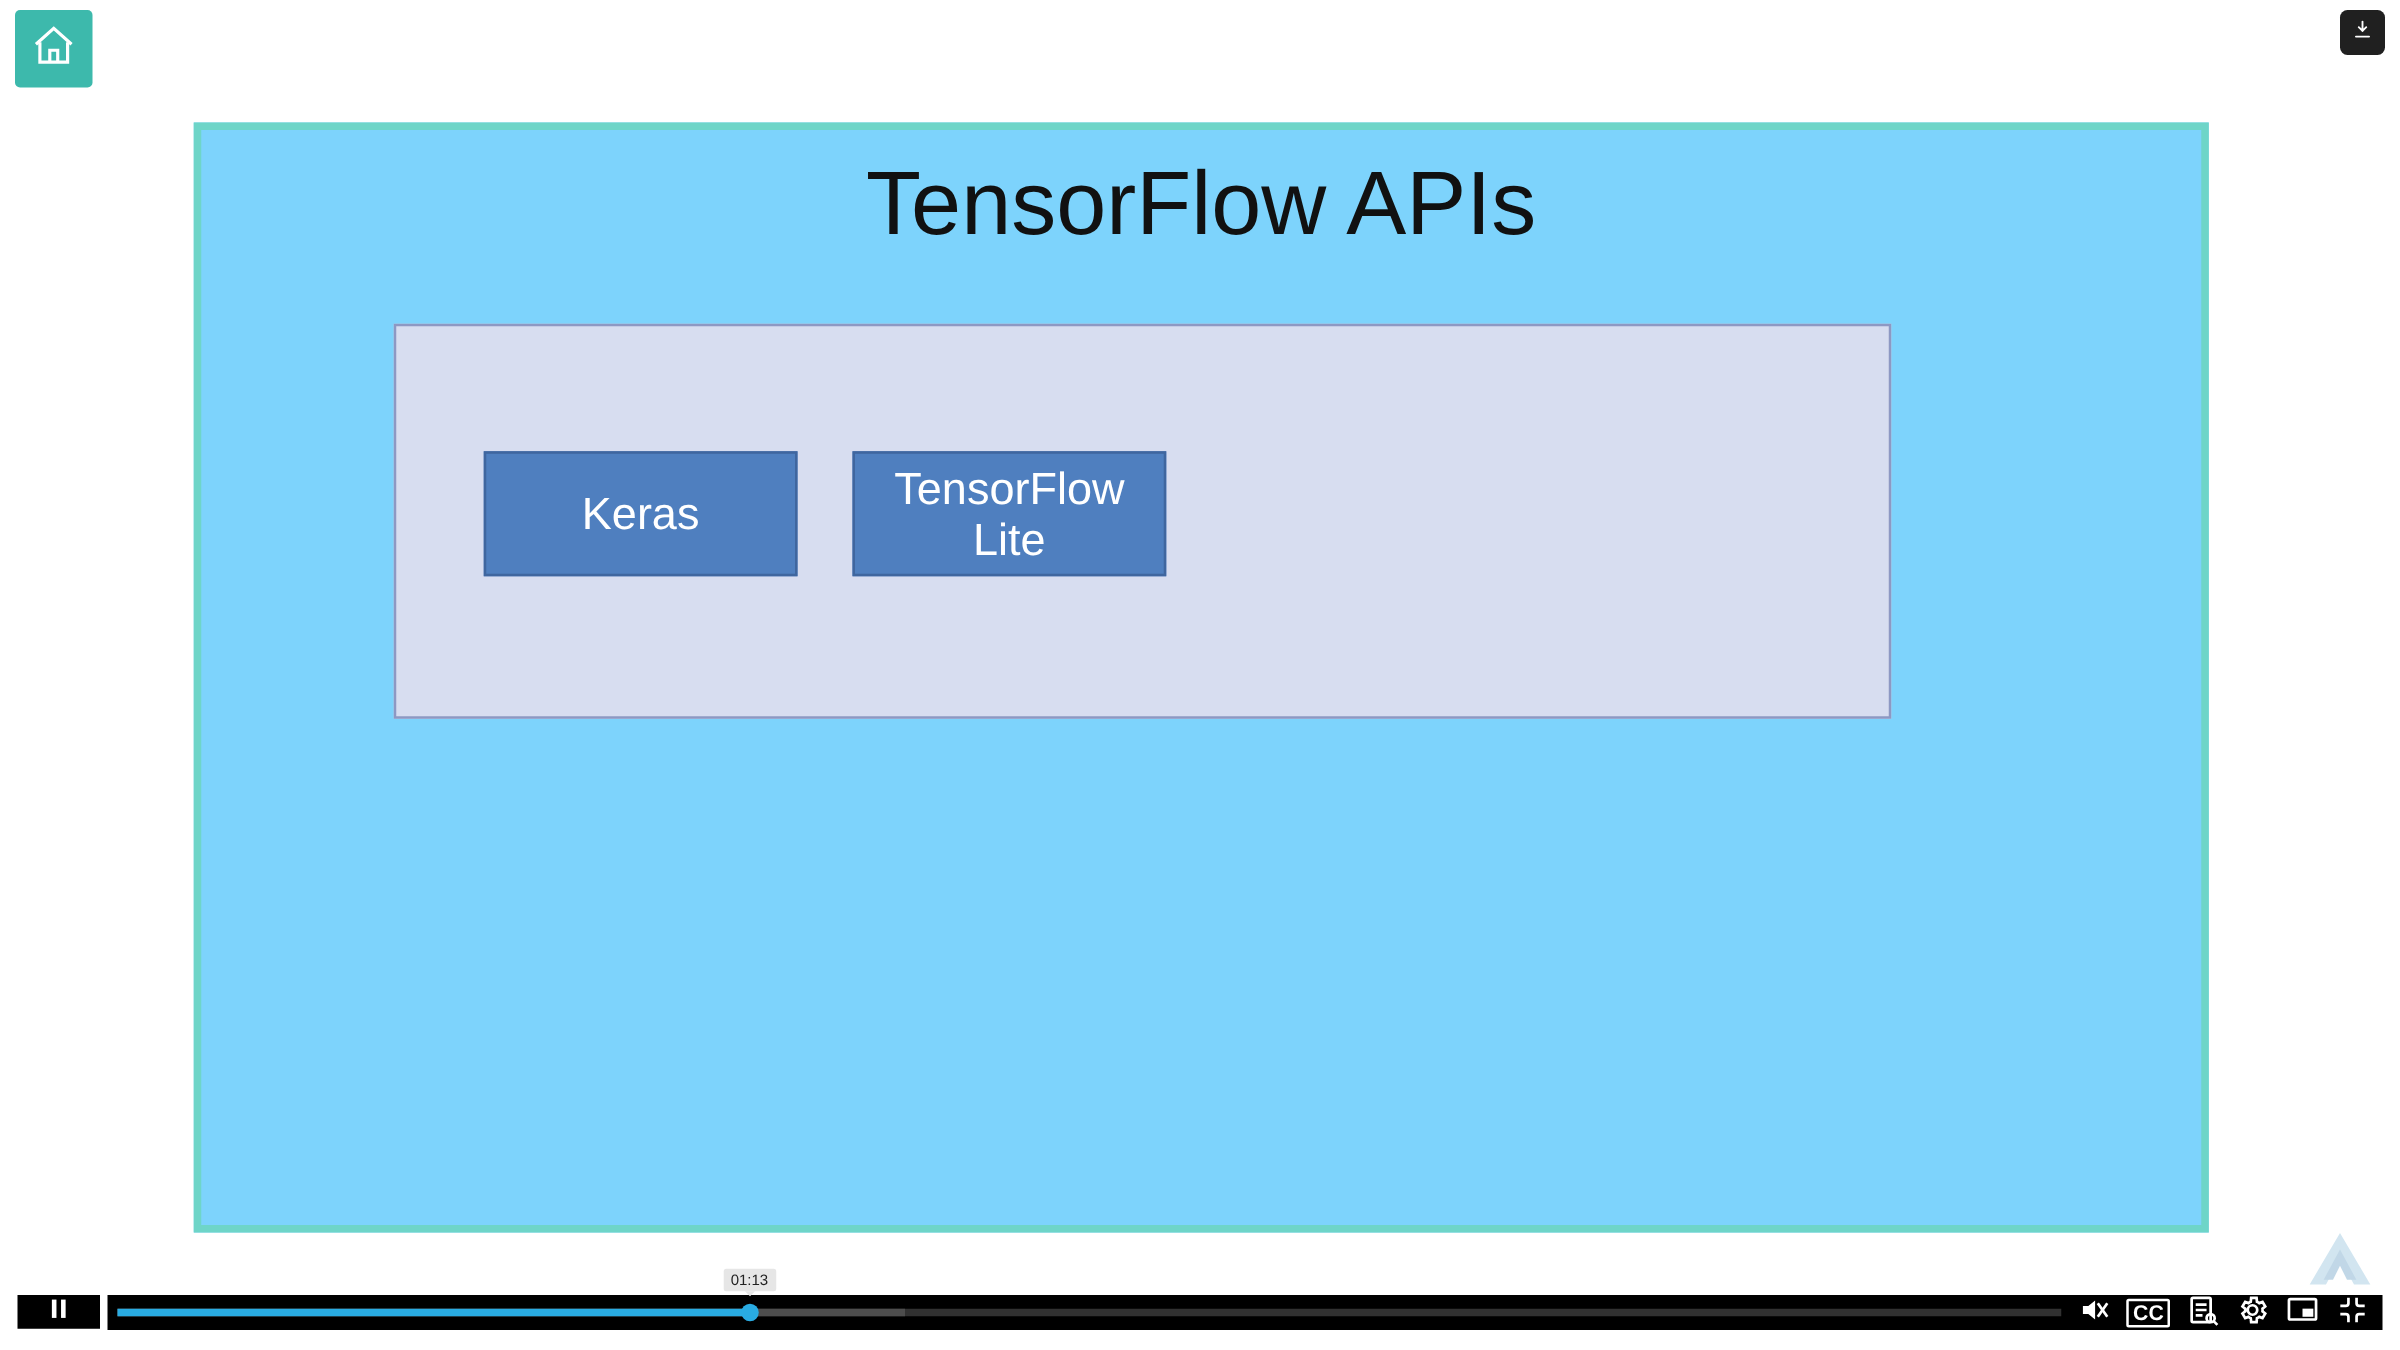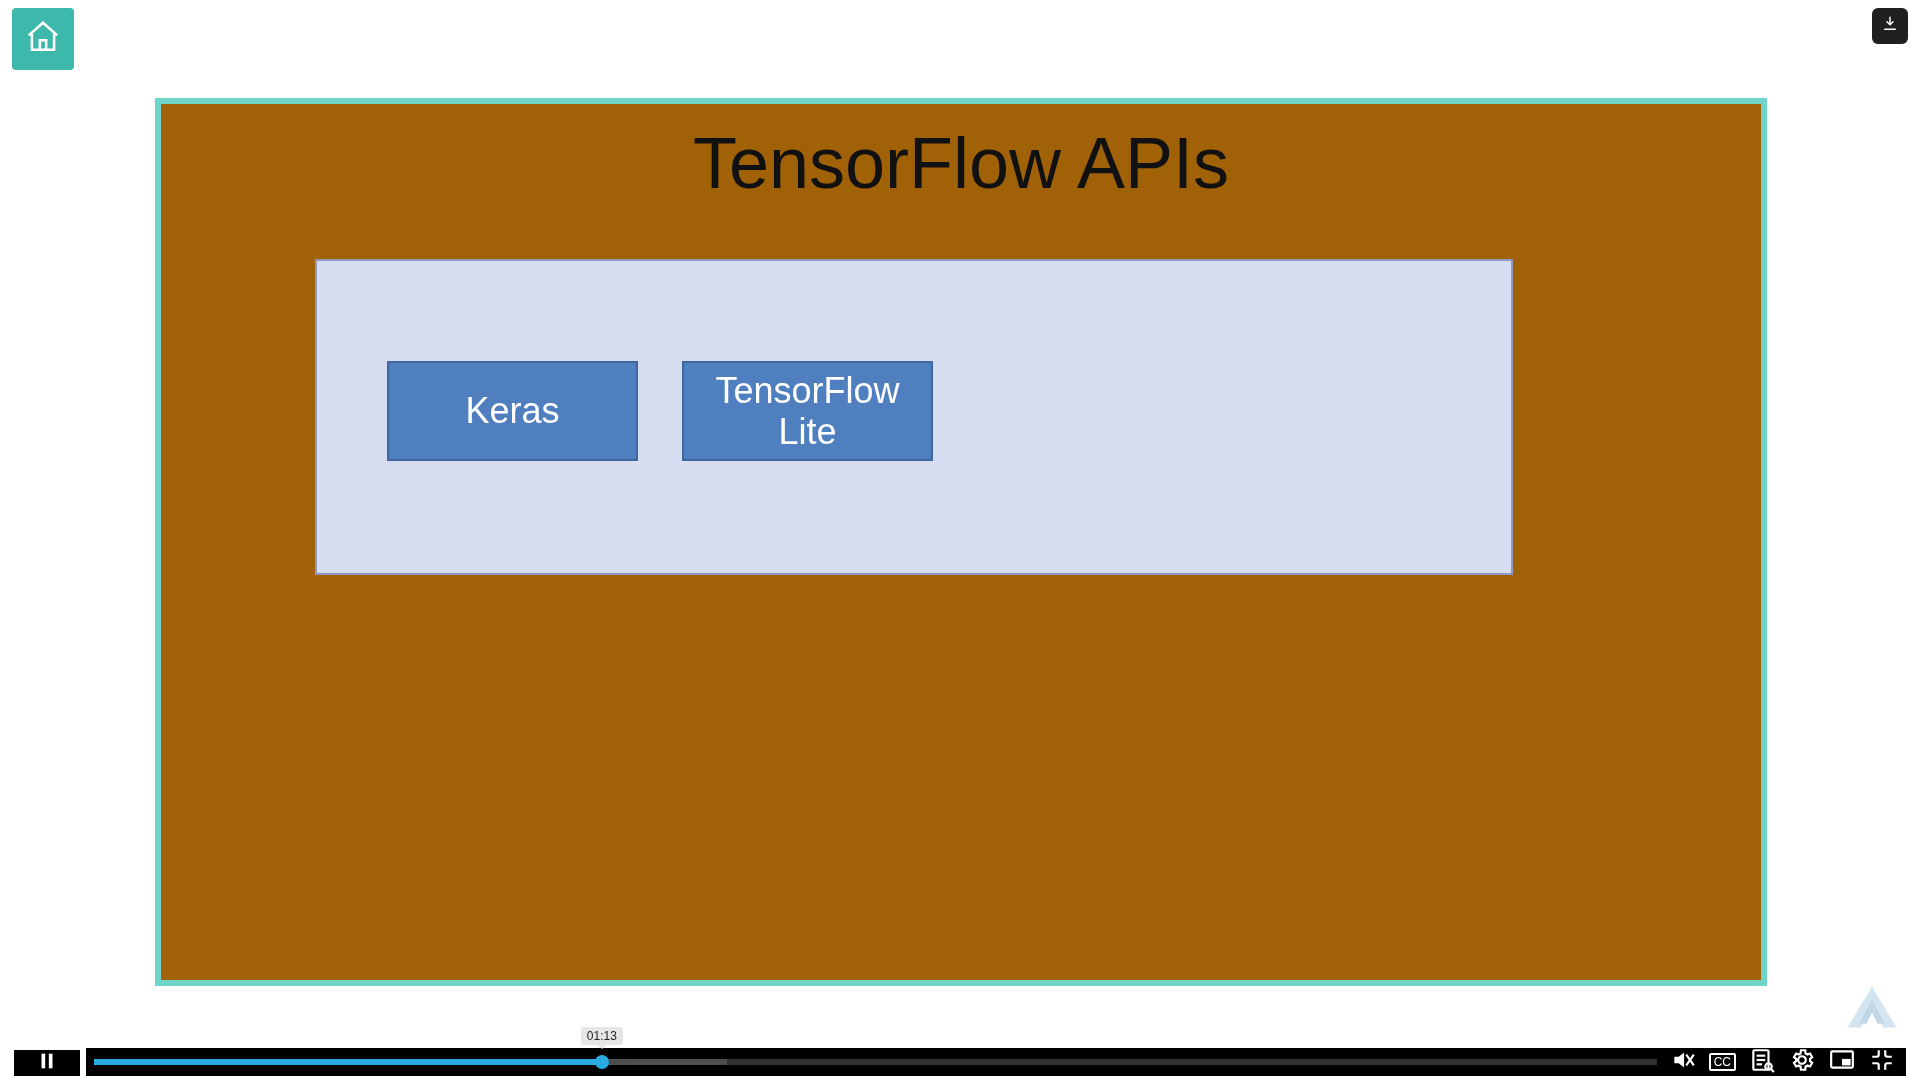--- a/index.html
+++ b/index.html
@@ -7,55 +7,55 @@
 
 
 .home-btn { position:absolute; top:8px; left:12px; width:62px; height:62px; background:#3db9ac; border-radius:4px; display:flex; align-items:center; justify-content:center; cursor:pointer; }
 .home-btn svg { width:38px; height:38px; }
 
 
 .dl-btn { position:absolute; top:8px; right:12px; width:36px; height:36px; background:#202020; border-radius:6px; display:flex; align-items:center; justify-content:center; cursor:pointer; }
 .dl-btn svg { width:18px; height:18px; fill:#fff; }
 
 
-.slide-frame { position:absolute; top:98px; left:155px; width:1612px; height:888px; border:6px solid #6ed5c8; background:#a16207; }
+.slide-frame { position:absolute; top:98px; left:155px; width:1612px; height:888px; border:6px solid #6ed5c8; background:#7dd3fc; }
 
 
 .slide-title { position:absolute; top:18px; left:0; right:0; text-align:center; font-size:72px; font-weight:400; color:#111; }
 
 
 .api-container { position:absolute; top:155px; left:154px; width:1198px; height:316px; background:#d7ddf0; border:2px solid #8d98c3; }
 
 
 .api-box { position:absolute; top:100px; width:251px; height:100px; background:#4f7fbf; border:2px solid #3f669f; color:#fff; font-size:36px; display:flex; align-items:center; justify-content:center; text-align:center; line-height:1.15; }
 .api-box.keras { left:70px; }
 .api-box.tflite { left:365px; }
 
 
 .watermark { position:absolute; right:20px; bottom:48px; opacity:0.35; font-size:20px; color:#6aa0c7; display:flex; flex-direction:column; align-items:center; }
 .watermark svg { width:56px; height:50px; }
 
 
-.player { position:absolute; left:0; right:0; bottom:0; height:48px; display:flex; align-items:flex-end; }
+.player { position:absolute; left:0; right:0; bottom:0; height:48px; display:flex; align-items:flex-start; }
 .play-btn { width:66px; margin:4px 6px 4px 14px; background:#000; display:flex; align-items:center; justify-content:center; cursor:pointer; }
 .play-btn svg { width:22px; height:22px; fill:#fff; }
 
 .track-wrap { flex:1; position:relative; background:#000; margin:4px 14px 4px 0; display:flex; align-items:center; }
 .track { position:relative; flex:1; height:6px; background:#313131; margin:0 6px 0 8px; }
 .buffer-bar { position:absolute; left:0; top:0; bottom:0; background:#4d4d4d; }
 .progress-bar { position:absolute; left:0; top:0; bottom:0; background:#29abe2; }
 .scrub-handle { position:absolute; top:50%; width:14px; height:14px; border-radius:50%; background:#29abe2; transform:translate(-50%,-50%); }
 
 .time-tooltip { position:absolute; bottom:20px; transform:translateX(-50%); background:#e6e6e6; color:#222; font-size:12px; padding:2px 6px; border-radius:2px; white-space:nowrap; }
 .time-tooltip::after { content:""; position:absolute; top:100%; left:50%; transform:translateX(-50%); border:4px solid transparent; border-top-color:#e6e6e6; }
 
 .controls-right { display:flex; align-items:center; gap:12px; padding:0 10px 0 6px; }
 .ctrl-icon { width:28px; height:28px; display:flex; align-items:center; justify-content:center; cursor:pointer; }
 .ctrl-icon svg { width:26px; height:26px; fill:none; stroke:#fff; stroke-width:2; }
-.cc-box { border:2px solid #fff; color:#fff; font-size:12px; font-weight:400; padding:1px 3px; line-height:1; border-radius:2px; cursor:pointer; }
+.cc-box { border:2px solid #fff; color:#fff; font-size:17px; font-weight:700; padding:1px 3px; line-height:1; border-radius:2px; cursor:pointer; }
 </style>
 </head>
 <body>
 
 <div class="home-btn">
   <span>
     <svg viewBox="0 0 24 24" fill="none" stroke="#fff" stroke-width="1.6">
       <path d="M3 11 L12 3 L21 11"></path>
       <path d="M5 10 V20 H19 V10"></path>
       <path d="M10 20 V14 H14 V20"></path>

